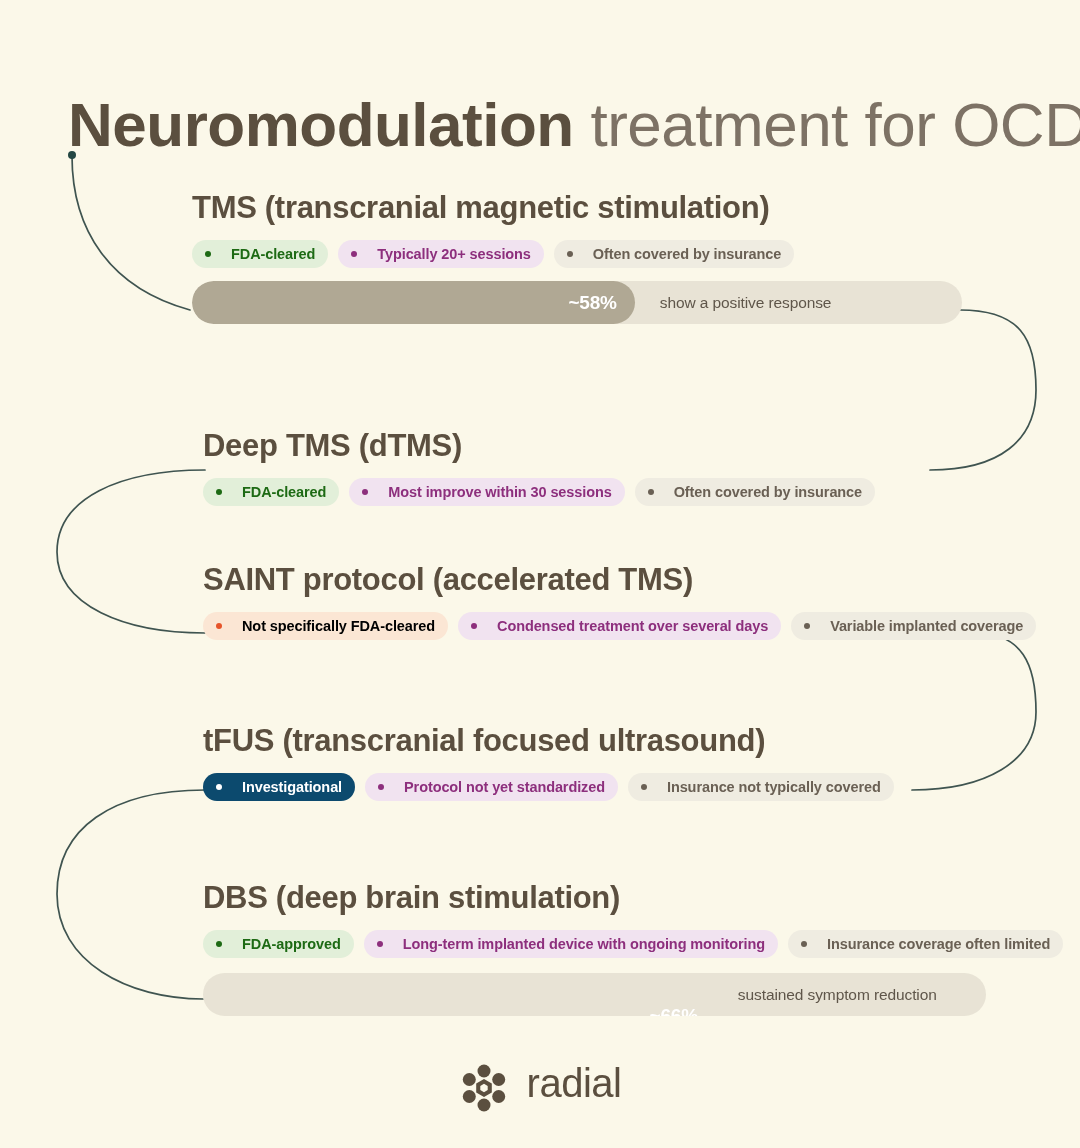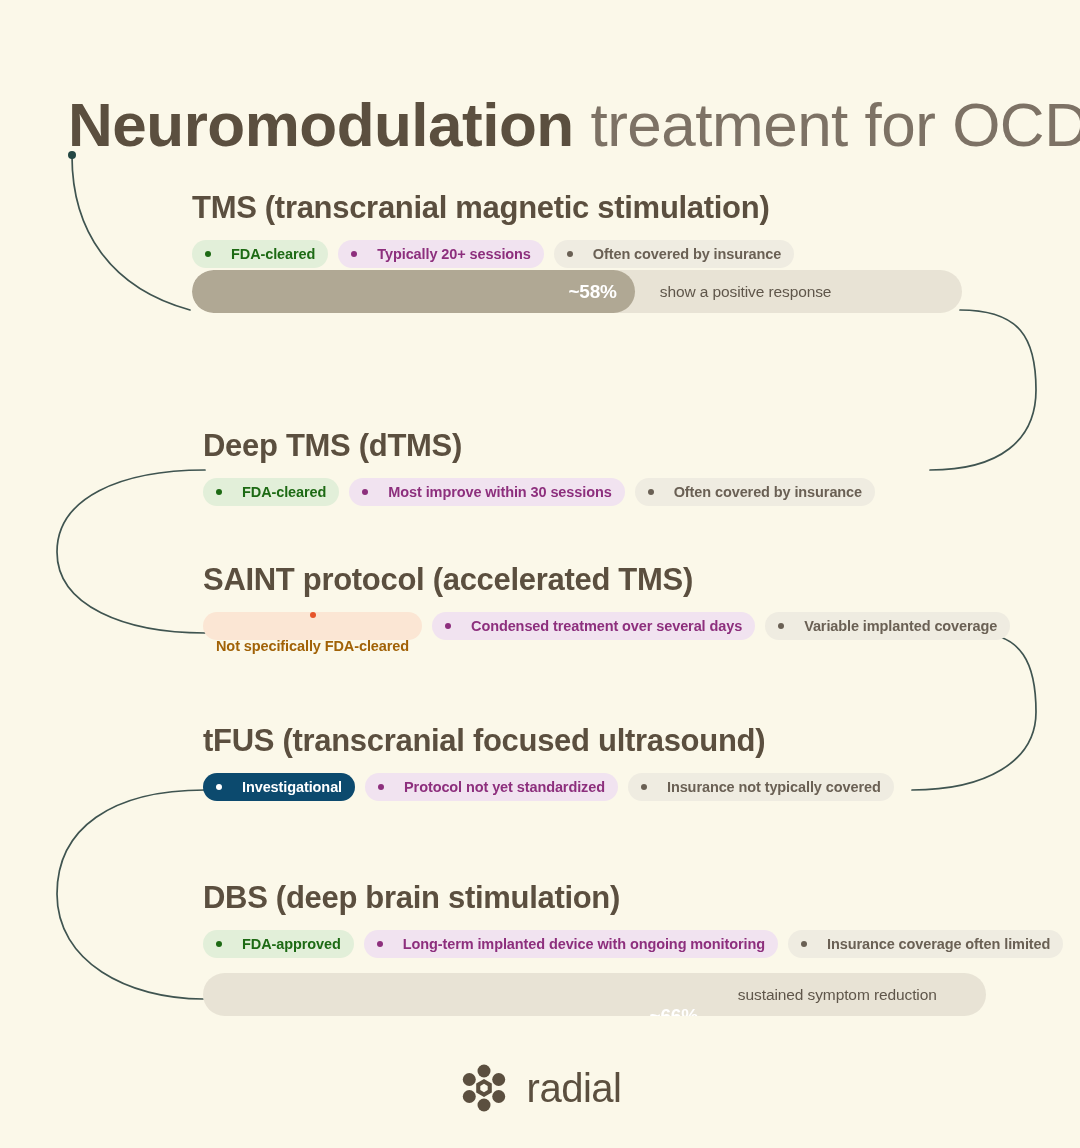--- a/index.html
+++ b/index.html
@@ -91,21 +91,21 @@
     height: 6px;
     border-radius: 50%;
     flex: 0 0 auto;
   }
   .pill.green   { background: #e2efd9; color: #1d6a14; }
   .pill.green   .dot { background: #1d6a14; }
   .pill.purple  { background: #f1e3f0; color: #8d2f7d; }
   .pill.purple  .dot { background: #8d2f7d; }
   .pill.grey    { background: #efece1; color: #6a6054; }
   .pill.grey    .dot { background: #6a6054; }
-  .pill.orange  { background: #fbe6d4; color: #a16207; flex-direction: column; }
+  .pill.orange  { background: #fbe6d4; color: #000000; }
   .pill.orange  .dot { background: #e6542a; }
   .pill.solid   { background: #0c4a6e; color: #ffffff; }
   .pill.solid   .dot { background: #ffffff; }
 
   
   .statbar {
     position: relative;
     height: 43px;
     border-radius: 21.5px;
     background: #e8e3d5;
@@ -140,21 +140,20 @@
     white-space: nowrap;
   }
 
   
   .footer {
     position: absolute;
     left: 0;
     right: 0;
     top: 1063px;
     display: flex;
-    align-items: center;
     justify-content: center;
     gap: 18px;
     z-index: 3;
   }
   .logo-word {
     font-size: 40px;
     font-weight: 400;
     color: #5b4f3f;
     letter-spacing: -0.5px;
     line-height: 1;
@@ -190,21 +189,21 @@
       </span>
       <span class="pill purple">
         <span class="dot"></span>
         <span>Typically 20+ sessions</span>
       </span>
       <span class="pill grey">
         <span class="dot"></span>
         <span>Often covered by insurance</span>
       </span>
     </div>
-    <div class="statbar" style="margin-top:2px; width:770px;">
+    <div class="statbar" style="margin-top:13px; width:770px;">
       <div class="fill" style="width:57.5%;">
         <span class="pct">~58%</span>
       </div>
       <span class="caption" style="margin-left:calc(57.5% + 25px);">show a positive response</span>
     </div>
   </div>
 
   <div class="section" style="left:203px; top:407px; width:790px;margin-top:21px;">
     <div class="section-title">Deep TMS (dTMS)</div>
     <div class="pill-row">

